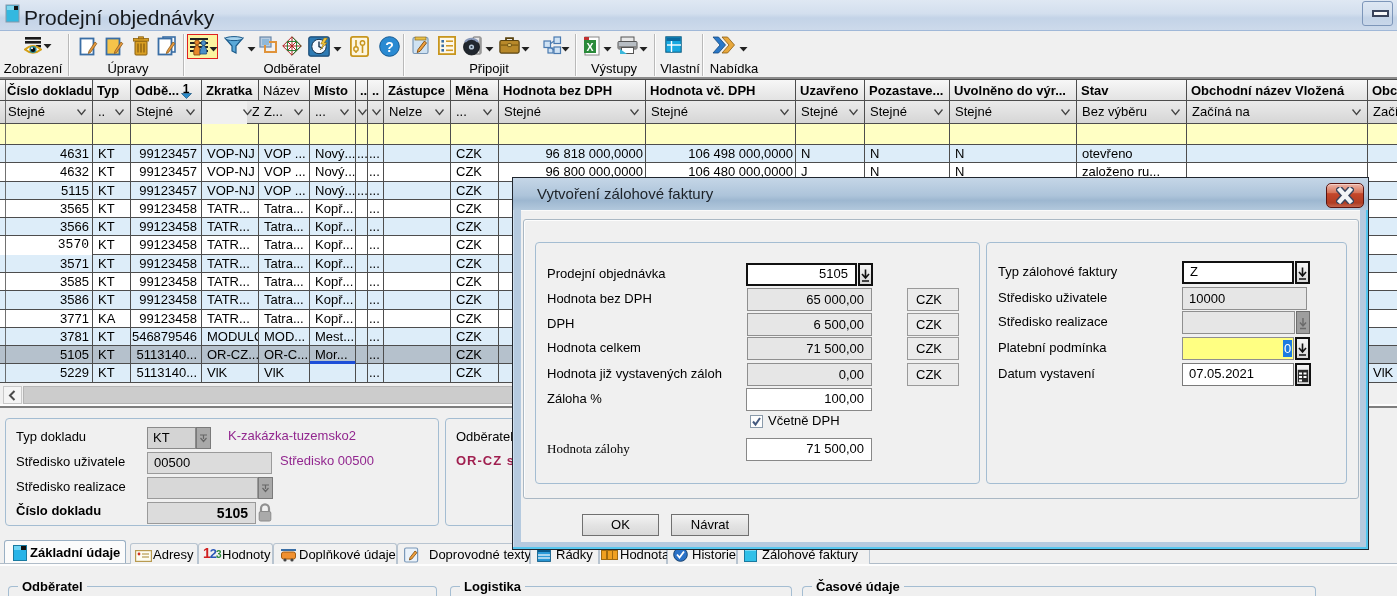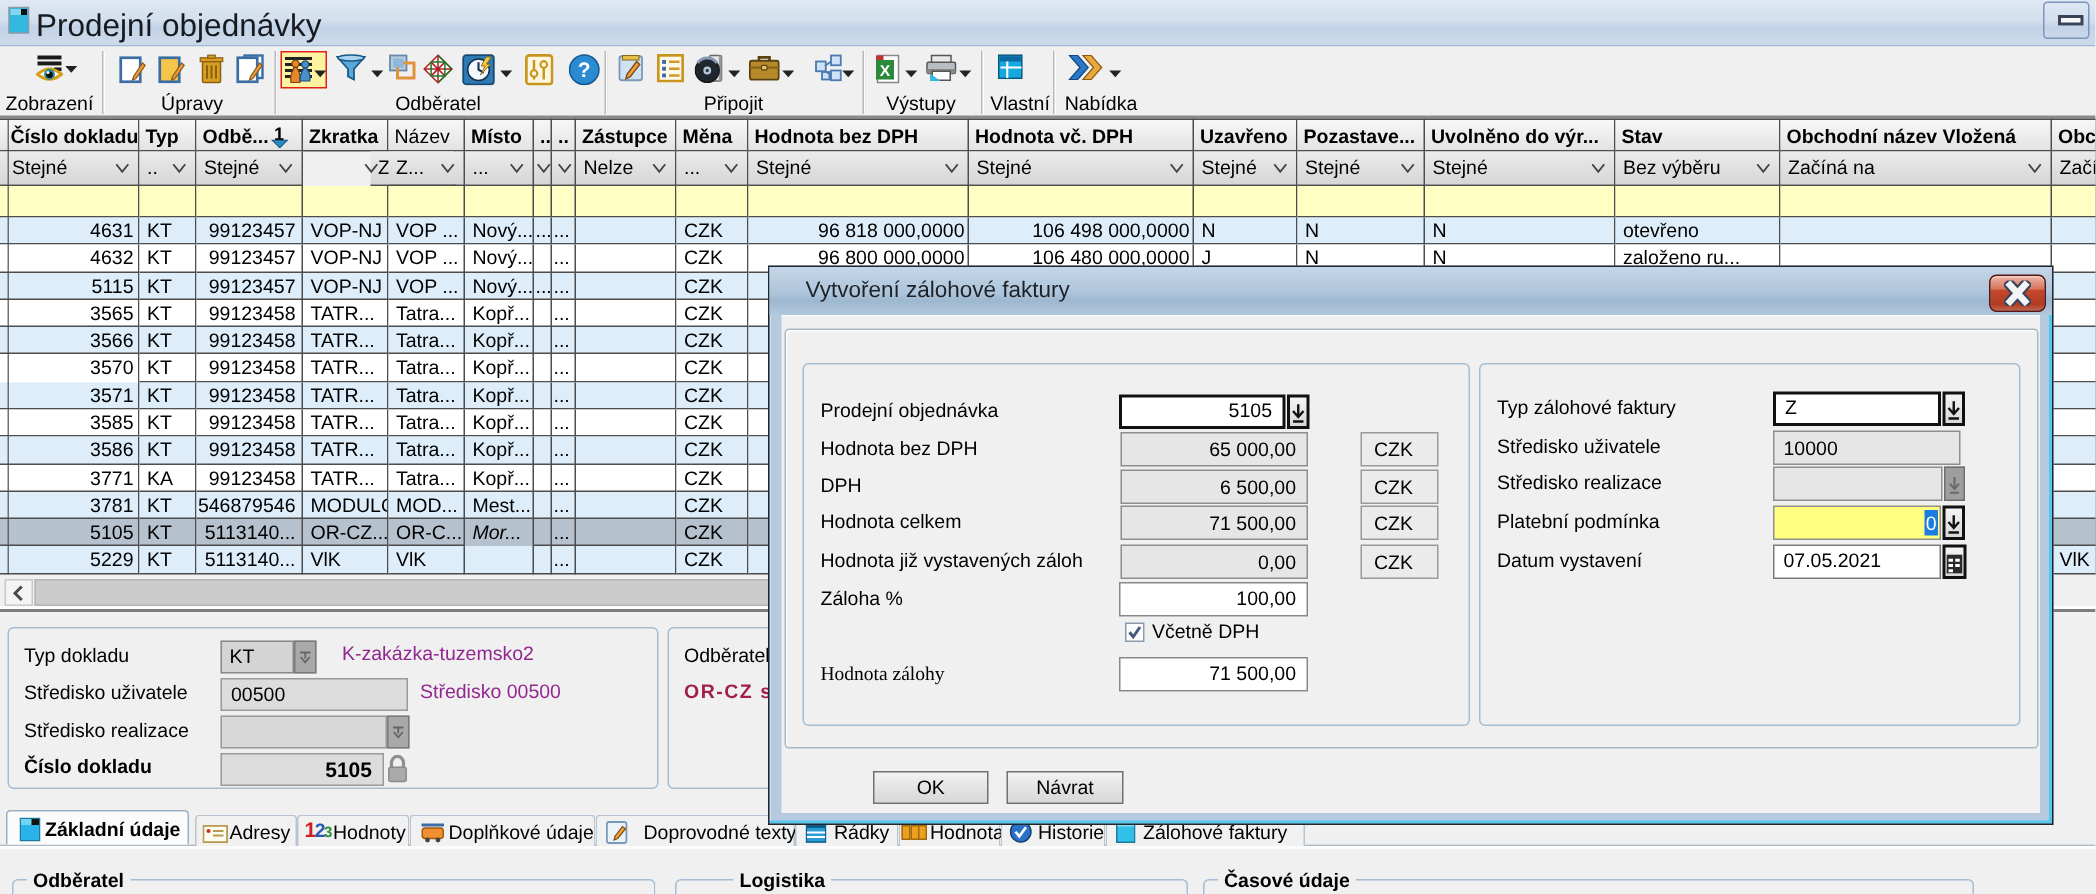--- a/index.html
+++ b/index.html
@@ -391,21 +391,21 @@
 <div class="cell" style="left:384px;top:218.12px;width:67px;height:18.28px;line-height:18.28px;background:#ddedf9;font-size:13px;padding-left:5px;border-bottom:1px solid #4d4d4d;line-height:17.28px;"></div>
 <div class="cell" style="left:451px;top:218.12px;width:48px;height:18.28px;line-height:18.28px;background:#ddedf9;font-size:13px;padding-left:5px;border-bottom:1px solid #4d4d4d;line-height:17.28px;">CZK</div>
 <div class="cell" style="left:499px;top:218.12px;width:147px;height:18.28px;line-height:18.28px;background:#ddedf9;font-size:13px;text-align:right;padding-right:2px;border-bottom:1px solid #4d4d4d;line-height:17.28px;"></div>
 <div class="cell" style="left:646px;top:218.12px;width:150px;height:18.28px;line-height:18.28px;background:#ddedf9;font-size:13px;text-align:right;padding-right:2px;border-bottom:1px solid #4d4d4d;line-height:17.28px;"></div>
 <div class="cell" style="left:796px;top:218.12px;width:69px;height:18.28px;line-height:18.28px;background:#ddedf9;font-size:13px;padding-left:5px;border-bottom:1px solid #4d4d4d;line-height:17.28px;"></div>
 <div class="cell" style="left:865px;top:218.12px;width:85px;height:18.28px;line-height:18.28px;background:#ddedf9;font-size:13px;padding-left:5px;border-bottom:1px solid #4d4d4d;line-height:17.28px;"></div>
 <div class="cell" style="left:950px;top:218.12px;width:127px;height:18.28px;line-height:18.28px;background:#ddedf9;font-size:13px;padding-left:5px;border-bottom:1px solid #4d4d4d;line-height:17.28px;"></div>
 <div class="cell" style="left:1077px;top:218.12px;width:110px;height:18.28px;line-height:18.28px;background:#ddedf9;font-size:13px;padding-left:5px;border-bottom:1px solid #4d4d4d;line-height:17.28px;"></div>
 <div class="cell" style="left:1187px;top:218.12px;width:181px;height:18.28px;line-height:18.28px;background:#ddedf9;font-size:13px;padding-left:5px;border-bottom:1px solid #4d4d4d;line-height:17.28px;"></div>
 <div class="cell" style="left:1368px;top:218.12px;width:30px;height:18.28px;line-height:18.28px;background:#ddedf9;font-size:13px;padding-left:5px;border-bottom:1px solid #4d4d4d;line-height:17.28px;"></div>
-<div class="cell" style="left:0px;top:236.4px;width:93px;height:28px;line-height:18.28px;background:#ffffff;font-size:13px;text-align:right;padding-right:3px;border-bottom:1px solid #4d4d4d;line-height:17.28px;">3570</div>
+<div class="cell" style="left:0px;top:236.4px;width:93px;height:28px;line-height:18.28px;background:#ffffff;font-size:13px;text-align:right;padding-right:3px;border-bottom:1px solid #4d4d4d;line-height:17.28px;font-family:Liberation Mono, monospace;">3570</div>
 <div class="cell" style="left:93px;top:236.4px;width:38px;height:18.28px;line-height:18.28px;background:#ffffff;font-size:13px;padding-left:5px;border-bottom:1px solid #4d4d4d;line-height:17.28px;">KT</div>
 <div class="cell" style="left:131px;top:236.4px;width:71px;height:18.28px;line-height:18.28px;background:#ffffff;font-size:13px;text-align:right;padding-right:4px;border-bottom:1px solid #4d4d4d;line-height:17.28px;">99123458</div>
 <div class="cell" style="left:202px;top:236.4px;width:57px;height:18.28px;line-height:18.28px;background:#ffffff;font-size:13px;padding-left:5px;border-bottom:1px solid #4d4d4d;line-height:17.28px;">TATR...</div>
 <div class="cell" style="left:259px;top:236.4px;width:51px;height:18.28px;line-height:18.28px;background:#ffffff;font-size:13px;padding-left:5px;border-bottom:1px solid #4d4d4d;line-height:17.28px;">Tatra...</div>
 <div class="cell" style="left:310px;top:236.4px;width:46px;height:18.28px;line-height:18.28px;background:#ffffff;font-size:13px;padding-left:5px;border-bottom:1px solid #4d4d4d;line-height:17.28px;">Kopř...</div>
 <div class="cell" style="left:356px;top:236.4px;width:12px;height:18.28px;line-height:18.28px;background:#ffffff;font-size:13px;padding-left:1px;border-bottom:1px solid #4d4d4d;line-height:17.28px;"></div>
 <div class="cell" style="left:368px;top:236.4px;width:16px;height:18.28px;line-height:18.28px;background:#ffffff;font-size:13px;padding-left:1px;border-bottom:1px solid #4d4d4d;line-height:17.28px;">...</div>
 <div class="cell" style="left:384px;top:236.4px;width:67px;height:18.28px;line-height:18.28px;background:#ffffff;font-size:13px;padding-left:5px;border-bottom:1px solid #4d4d4d;line-height:17.28px;"></div>
 <div class="cell" style="left:451px;top:236.4px;width:48px;height:18.28px;line-height:18.28px;background:#ffffff;font-size:13px;padding-left:5px;border-bottom:1px solid #4d4d4d;line-height:17.28px;">CZK</div>
 <div class="cell" style="left:499px;top:236.4px;width:147px;height:18.28px;line-height:18.28px;background:#ffffff;font-size:13px;text-align:right;padding-right:2px;border-bottom:1px solid #4d4d4d;line-height:17.28px;"></div>
@@ -504,21 +504,21 @@
 <div class="cell" style="left:865px;top:327.8px;width:85px;height:18.28px;line-height:18.28px;background:#ddedf9;font-size:13px;padding-left:5px;border-bottom:1px solid #4d4d4d;line-height:17.28px;"></div>
 <div class="cell" style="left:950px;top:327.8px;width:127px;height:18.28px;line-height:18.28px;background:#ddedf9;font-size:13px;padding-left:5px;border-bottom:1px solid #4d4d4d;line-height:17.28px;"></div>
 <div class="cell" style="left:1077px;top:327.8px;width:110px;height:18.28px;line-height:18.28px;background:#ddedf9;font-size:13px;padding-left:5px;border-bottom:1px solid #4d4d4d;line-height:17.28px;"></div>
 <div class="cell" style="left:1187px;top:327.8px;width:181px;height:18.28px;line-height:18.28px;background:#ddedf9;font-size:13px;padding-left:5px;border-bottom:1px solid #4d4d4d;line-height:17.28px;"></div>
 <div class="cell" style="left:1368px;top:327.8px;width:30px;height:18.28px;line-height:18.28px;background:#ddedf9;font-size:13px;padding-left:5px;border-bottom:1px solid #4d4d4d;line-height:17.28px;"></div>
 <div class="cell" style="left:0px;top:346.08000000000004px;width:93px;height:18.28px;line-height:18.28px;background:#b5c1cc;font-size:13px;text-align:right;padding-right:3px;border-bottom:1px solid #4d4d4d;line-height:17.28px;">5105</div>
 <div class="cell" style="left:93px;top:346.08000000000004px;width:38px;height:18.28px;line-height:18.28px;background:#b5c1cc;font-size:13px;padding-left:5px;border-bottom:1px solid #4d4d4d;line-height:17.28px;">KT</div>
 <div class="cell" style="left:131px;top:346.08000000000004px;width:71px;height:18.28px;line-height:18.28px;background:#b5c1cc;font-size:13px;text-align:right;padding-right:4px;border-bottom:1px solid #4d4d4d;line-height:17.28px;">5113140...</div>
 <div class="cell" style="left:202px;top:346.08000000000004px;width:57px;height:18.28px;line-height:18.28px;background:#b5c1cc;font-size:13px;padding-left:5px;border-bottom:1px solid #4d4d4d;line-height:17.28px;">OR-CZ...</div>
 <div class="cell" style="left:259px;top:346.08000000000004px;width:51px;height:18.28px;line-height:18.28px;background:#b5c1cc;font-size:13px;padding-left:5px;border-bottom:1px solid #4d4d4d;line-height:17.28px;">OR-C...</div>
-<div class="cell" style="left:310px;top:346.08000000000004px;width:46px;height:21px;line-height:18.28px;background:#b5c1cc;font-size:13px;padding-left:5px;border-bottom:3px solid #1d4ed8;line-height:17.28px;font-style:italic;">Mor...</div>
+<div class="cell" style="left:310px;top:346.08000000000004px;width:46px;height:21px;line-height:18.28px;background:#b5c1cc;font-size:13px;padding-left:5px;border-bottom:6px solid #1d4ed8;line-height:17.28px;">Mor...</div>
 <div class="cell" style="left:356px;top:346.08000000000004px;width:12px;height:18.28px;line-height:18.28px;background:#b5c1cc;font-size:13px;padding-left:1px;border-bottom:1px solid #4d4d4d;line-height:17.28px;"></div>
 <div class="cell" style="left:368px;top:346.08000000000004px;width:16px;height:18.28px;line-height:18.28px;background:#b5c1cc;font-size:13px;padding-left:1px;border-bottom:1px solid #4d4d4d;line-height:17.28px;">...</div>
 <div class="cell" style="left:384px;top:346.08000000000004px;width:67px;height:18.28px;line-height:18.28px;background:#b5c1cc;font-size:13px;padding-left:5px;border-bottom:1px solid #4d4d4d;line-height:17.28px;"></div>
 <div class="cell" style="left:451px;top:346.08000000000004px;width:48px;height:18.28px;line-height:18.28px;background:#b5c1cc;font-size:13px;padding-left:5px;border-bottom:1px solid #4d4d4d;line-height:17.28px;">CZK</div>
 <div class="cell" style="left:499px;top:346.08000000000004px;width:147px;height:18.28px;line-height:18.28px;background:#b5c1cc;font-size:13px;text-align:right;padding-right:2px;border-bottom:1px solid #4d4d4d;line-height:17.28px;"></div>
 <div class="cell" style="left:646px;top:346.08000000000004px;width:150px;height:18.28px;line-height:18.28px;background:#b5c1cc;font-size:13px;text-align:right;padding-right:2px;border-bottom:1px solid #4d4d4d;line-height:17.28px;"></div>
 <div class="cell" style="left:796px;top:346.08000000000004px;width:69px;height:18.28px;line-height:18.28px;background:#b5c1cc;font-size:13px;padding-left:5px;border-bottom:1px solid #4d4d4d;line-height:17.28px;"></div>
 <div class="cell" style="left:865px;top:346.08000000000004px;width:85px;height:18.28px;line-height:18.28px;background:#b5c1cc;font-size:13px;padding-left:5px;border-bottom:1px solid #4d4d4d;line-height:17.28px;"></div>
 <div class="cell" style="left:950px;top:346.08000000000004px;width:127px;height:18.28px;line-height:18.28px;background:#b5c1cc;font-size:13px;padding-left:5px;border-bottom:1px solid #4d4d4d;line-height:17.28px;"></div>
 <div class="cell" style="left:1077px;top:346.08000000000004px;width:110px;height:18.28px;line-height:18.28px;background:#b5c1cc;font-size:13px;padding-left:5px;border-bottom:1px solid #4d4d4d;line-height:17.28px;"></div>
@@ -635,21 +635,21 @@
   </svg>
 <div class="abs" style="left:737px;top:543px;width:133px;height:21px;background:#f1f1f1;border:1px solid #b8c4d0;border-bottom:none;border-radius:3px 3px 0 0;box-sizing:border-box;"></div>
 <div class="abs" style="left:762px;top:547px;font-size:13px;">Zálohové faktury</div>
 <svg class="abs" style="left:744px;top:546px" width="13" height="16" viewBox="0 0 13 16">
     <rect x="0.5" y="0.5" width="12" height="15" fill="#30c0e8" stroke="#1a7aa0" stroke-width="1"></rect>
     <rect x="1" y="1" width="11" height="4" fill="#80dcf4"></rect>
   </svg>
 <div class="grp" style="left:8px;top:586px;width:429px;height:20px;border-bottom:none;"></div>
 <div class="lbl" style="left:18px;top:579px;background:#f0f0f0;padding:0 4px;font-weight:bold;">Odběratel</div>
 <div class="grp" style="left:450px;top:586px;width:342px;height:20px;border-bottom:none;"></div>
-<div class="lbl" style="left:460px;top:579px;background:#f0f0f0;padding:0 4px;font-weight:bold;margin-left:29px;">Logistika</div>
+<div class="lbl" style="left:460px;top:579px;background:#f0f0f0;padding:0 4px;font-weight:bold;">Logistika</div>
 <div class="grp" style="left:802px;top:586px;width:514px;height:20px;border-bottom:none;"></div>
 <div class="lbl" style="left:812px;top:579px;background:#f0f0f0;padding:0 4px;font-weight:bold;">Časové údaje</div>
 <div class="abs" style="left:512px;top:177px;width:857px;height:373px;background:#b5cadf;border:1px solid #20262e;box-shadow:inset -2px -2px 0 #55c6ee, inset 1px 0 0 #cfe0ef;box-sizing:border-box;"></div>
 <div class="abs" style="left:513px;top:178px;width:855px;height:32px;background:linear-gradient(#c5d6e7,#adc4da 55%,#9db7d0 70%,#b2c8dc);"></div>
 <div class="abs" style="left:537px;top:185px;font-size:15px;color:#1c2228;">Vytvoření zálohové faktury</div>
 <div class="abs" style="left:1326px;top:183px;width:38px;height:25px;border-radius:5px;border:1px solid #5a1410;background:linear-gradient(#edb6aa,#d67459 38%,#c4472b 42%,#b03c22 82%,#c2644c);box-shadow:inset 0 1px 0 #f4cfc6;box-sizing:border-box;"></div>
 <svg class="abs" style="left:1336px;top:187px" width="18" height="17" viewBox="0 0 18 17">
 <path d="M4 3 L14 14 M14 3 L4 14" stroke="#39445c" stroke-width="7.2" stroke-linecap="square"></path>
 <path d="M4 3 L14 14 M14 3 L4 14" stroke="#f2f4f6" stroke-width="4.4" stroke-linecap="square"></path>
 </svg>

